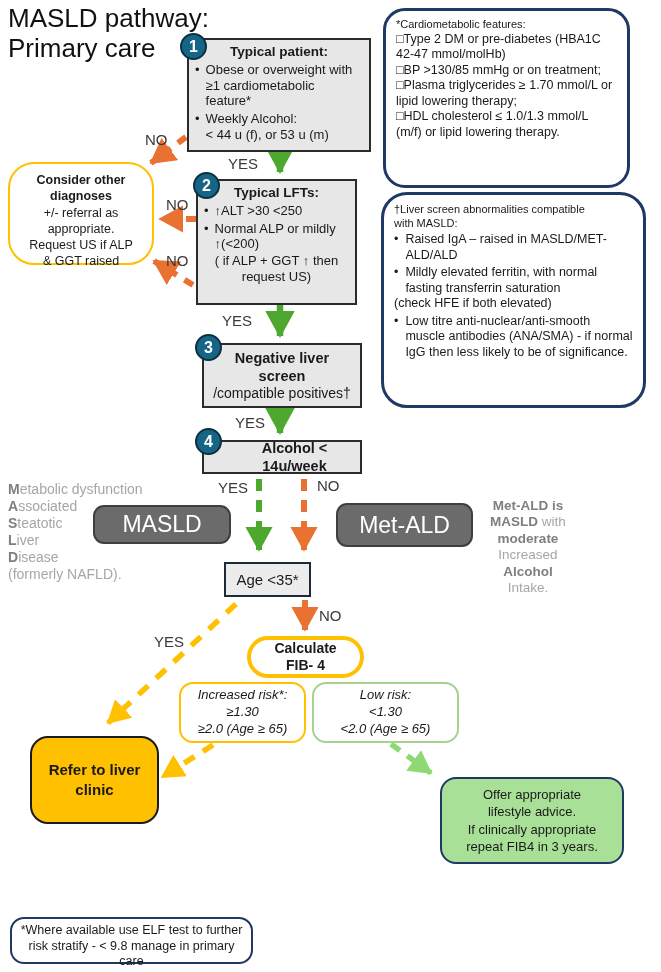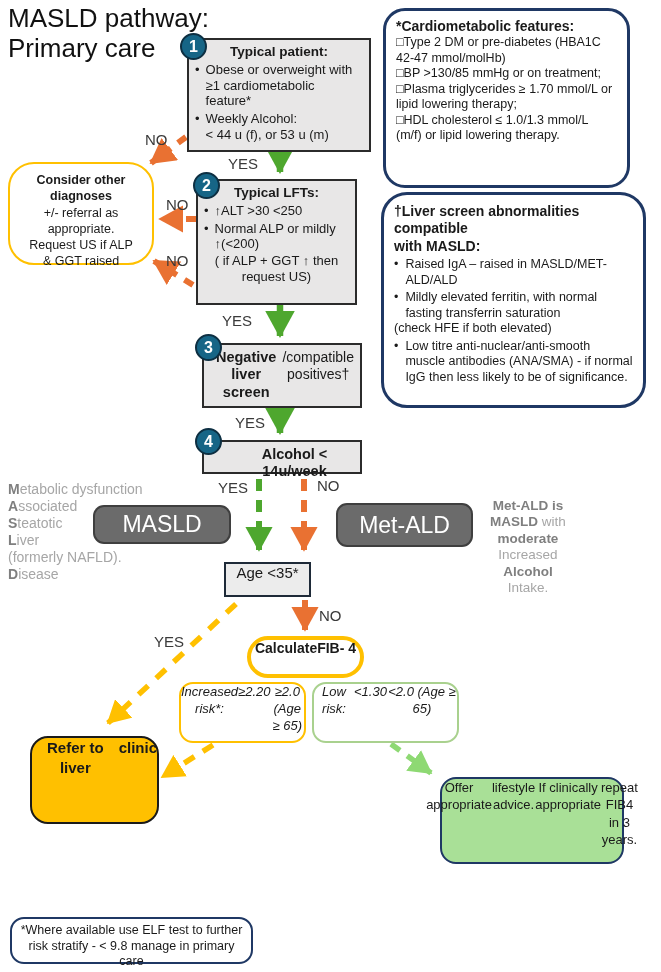--- a/index.html
+++ b/index.html
@@ -7,35 +7,35 @@
           font-family:"Liberation Sans",sans-serif;color:#1a1a1a;}
   .arrows{position:absolute;left:0;top:0;z-index:1;}
   .title{position:absolute;left:8px;top:4px;font-size:26px;line-height:1.15;color:#111;z-index:2;}
   
   .stepbox{position:absolute;background:#E8E7E7;border:2px solid #2b2b2b;z-index:2;
            padding:4px 6px 3px 6px;font-size:13px;line-height:1.2;box-sizing:border-box;}
   .bt{font-weight:bold;text-align:center;font-size:13.5px;margin:0 0 2px 0;}
   .bul{display:flex;gap:6px;margin-top:2px;}
   .dot{flex:0 0 auto;}
   .cnote{text-align:center;margin-top:1px;}
-  .center{display:flex;justify-content:center;text-align:center;height:100%;box-sizing:border-box;}
+  .center{display:flex;flex-direction:column;justify-content:center;text-align:center;height:100%;box-sizing:border-box;}
   .numcircle{position:absolute;width:27px;height:27px;border-radius:50%;background:#166586;
              border:2px solid #0d2f42;color:#fff;font-weight:bold;font-size:16px;
              display:flex;align-items:center;justify-content:center;z-index:3;box-sizing:border-box;}
   .lbl{position:absolute;z-index:2;font-size:15px;color:#3a3a3a;}
   
   .callout{position:absolute;background:#fff;z-index:2;box-sizing:border-box;}
   .consider{left:8px;top:162px;width:146px;height:103px;border:2.5px solid #FFC000;border-radius:26px;
             font-size:12.5px;line-height:1.3;text-align:center;padding:8px 6px;}
   .cardio{left:383px;top:8px;width:247px;height:180px;border:3px solid #1F3864;border-radius:22px;
           font-size:12.5px;line-height:1.24;padding:7px 10px;}
   .liver{left:381px;top:192px;width:265px;height:216px;border:3px solid #1F3864;border-radius:26px;
          font-size:12.5px;line-height:1.24;padding:8px 10px;}
   .liver .bul{gap:7px;margin-top:2px;}
-  .btitle{font-weight:bold;font-size:14px;}
+  .btitle{font-weight:normal;font-size:11px;}
   .darkpill{position:absolute;background:#6b6b6b;border:2px solid #3f3f3f;border-radius:11px;z-index:2;
             color:#fff;display:flex;align-items:center;justify-content:center;font-size:23px;box-sizing:border-box;}
   .graytext{position:absolute;z-index:2;font-size:14px;line-height:1.22;color:#A6A6A6;}
   .graytext b{color:#7f7f7f;}
   .agebox{position:absolute;left:224px;top:562px;width:87px;height:35px;background:#ECECEC;
           border:2.5px solid #1e2a38;z-index:2;font-size:15px;box-sizing:border-box;}
   .fib4{position:absolute;left:247px;top:636px;width:117px;height:42px;background:#fff;
         border:4px solid #FFC000;border-radius:21px;z-index:2;font-weight:bold;font-size:14px;
         line-height:1.25;box-sizing:border-box;}
   .risk{position:absolute;background:#fff;border-radius:14px;z-index:2;font-size:13px;line-height:1.3;box-sizing:border-box;font-style:italic;}
@@ -188,22 +188,22 @@
   </div>
   <div class="darkpill" style="left:336px;top:503px;width:137px;height:44px;">
     <span>Met-ALD</span>
   </div>
 
   <div class="graytext" style="left:8px;top:481px;width:175px;">
     <div><b>M</b><span>etabolic dysfunction</span></div>
     <div><b>A</b><span>ssociated</span></div>
     <div><b>S</b><span>teatotic</span></div>
     <div><b>L</b><span>iver</span></div>
+    <div><b>D</b><span>isease</span></div>
     <div><b></b><span>(formerly NAFLD).</span></div>
-    <div><b>D</b><span>isease</span></div>
   </div>
 
   <div class="graytext" style="left:484px;top:498px;width:88px;text-align:center;font-size:13.5px;">
     <div><b>Met-ALD is</b><span></span></div>
     <div><b>MASLD</b><span> with</span></div>
     <div><b>moderate</b><span></span></div>
     <div><b></b><span>Increased</span></div>
     <div><b>Alcohol</b><span></span></div>
     <div><b></b><span>Intake.</span></div>
   </div>
@@ -215,21 +215,21 @@
   <div class="fib4">
     <div class="center">
       <div>Calculate</div>
       <div>FIB- 4</div>
     </div>
   </div>
 
   <div class="risk riskhi">
     <div class="center">
       <div>Increased risk*:</div>
-      <div>≥2.20</div>
+      <div>≥1.30</div>
       <div>≥2.0 (Age ≥ 65)</div>
     </div>
   </div>
   <div class="risk risklo">
     <div class="center">
       <div>Low risk:</div>
       <div>&lt;1.30</div>
       <div>&lt;2.0 (Age ≥ 65)</div>
     </div>
   </div>

